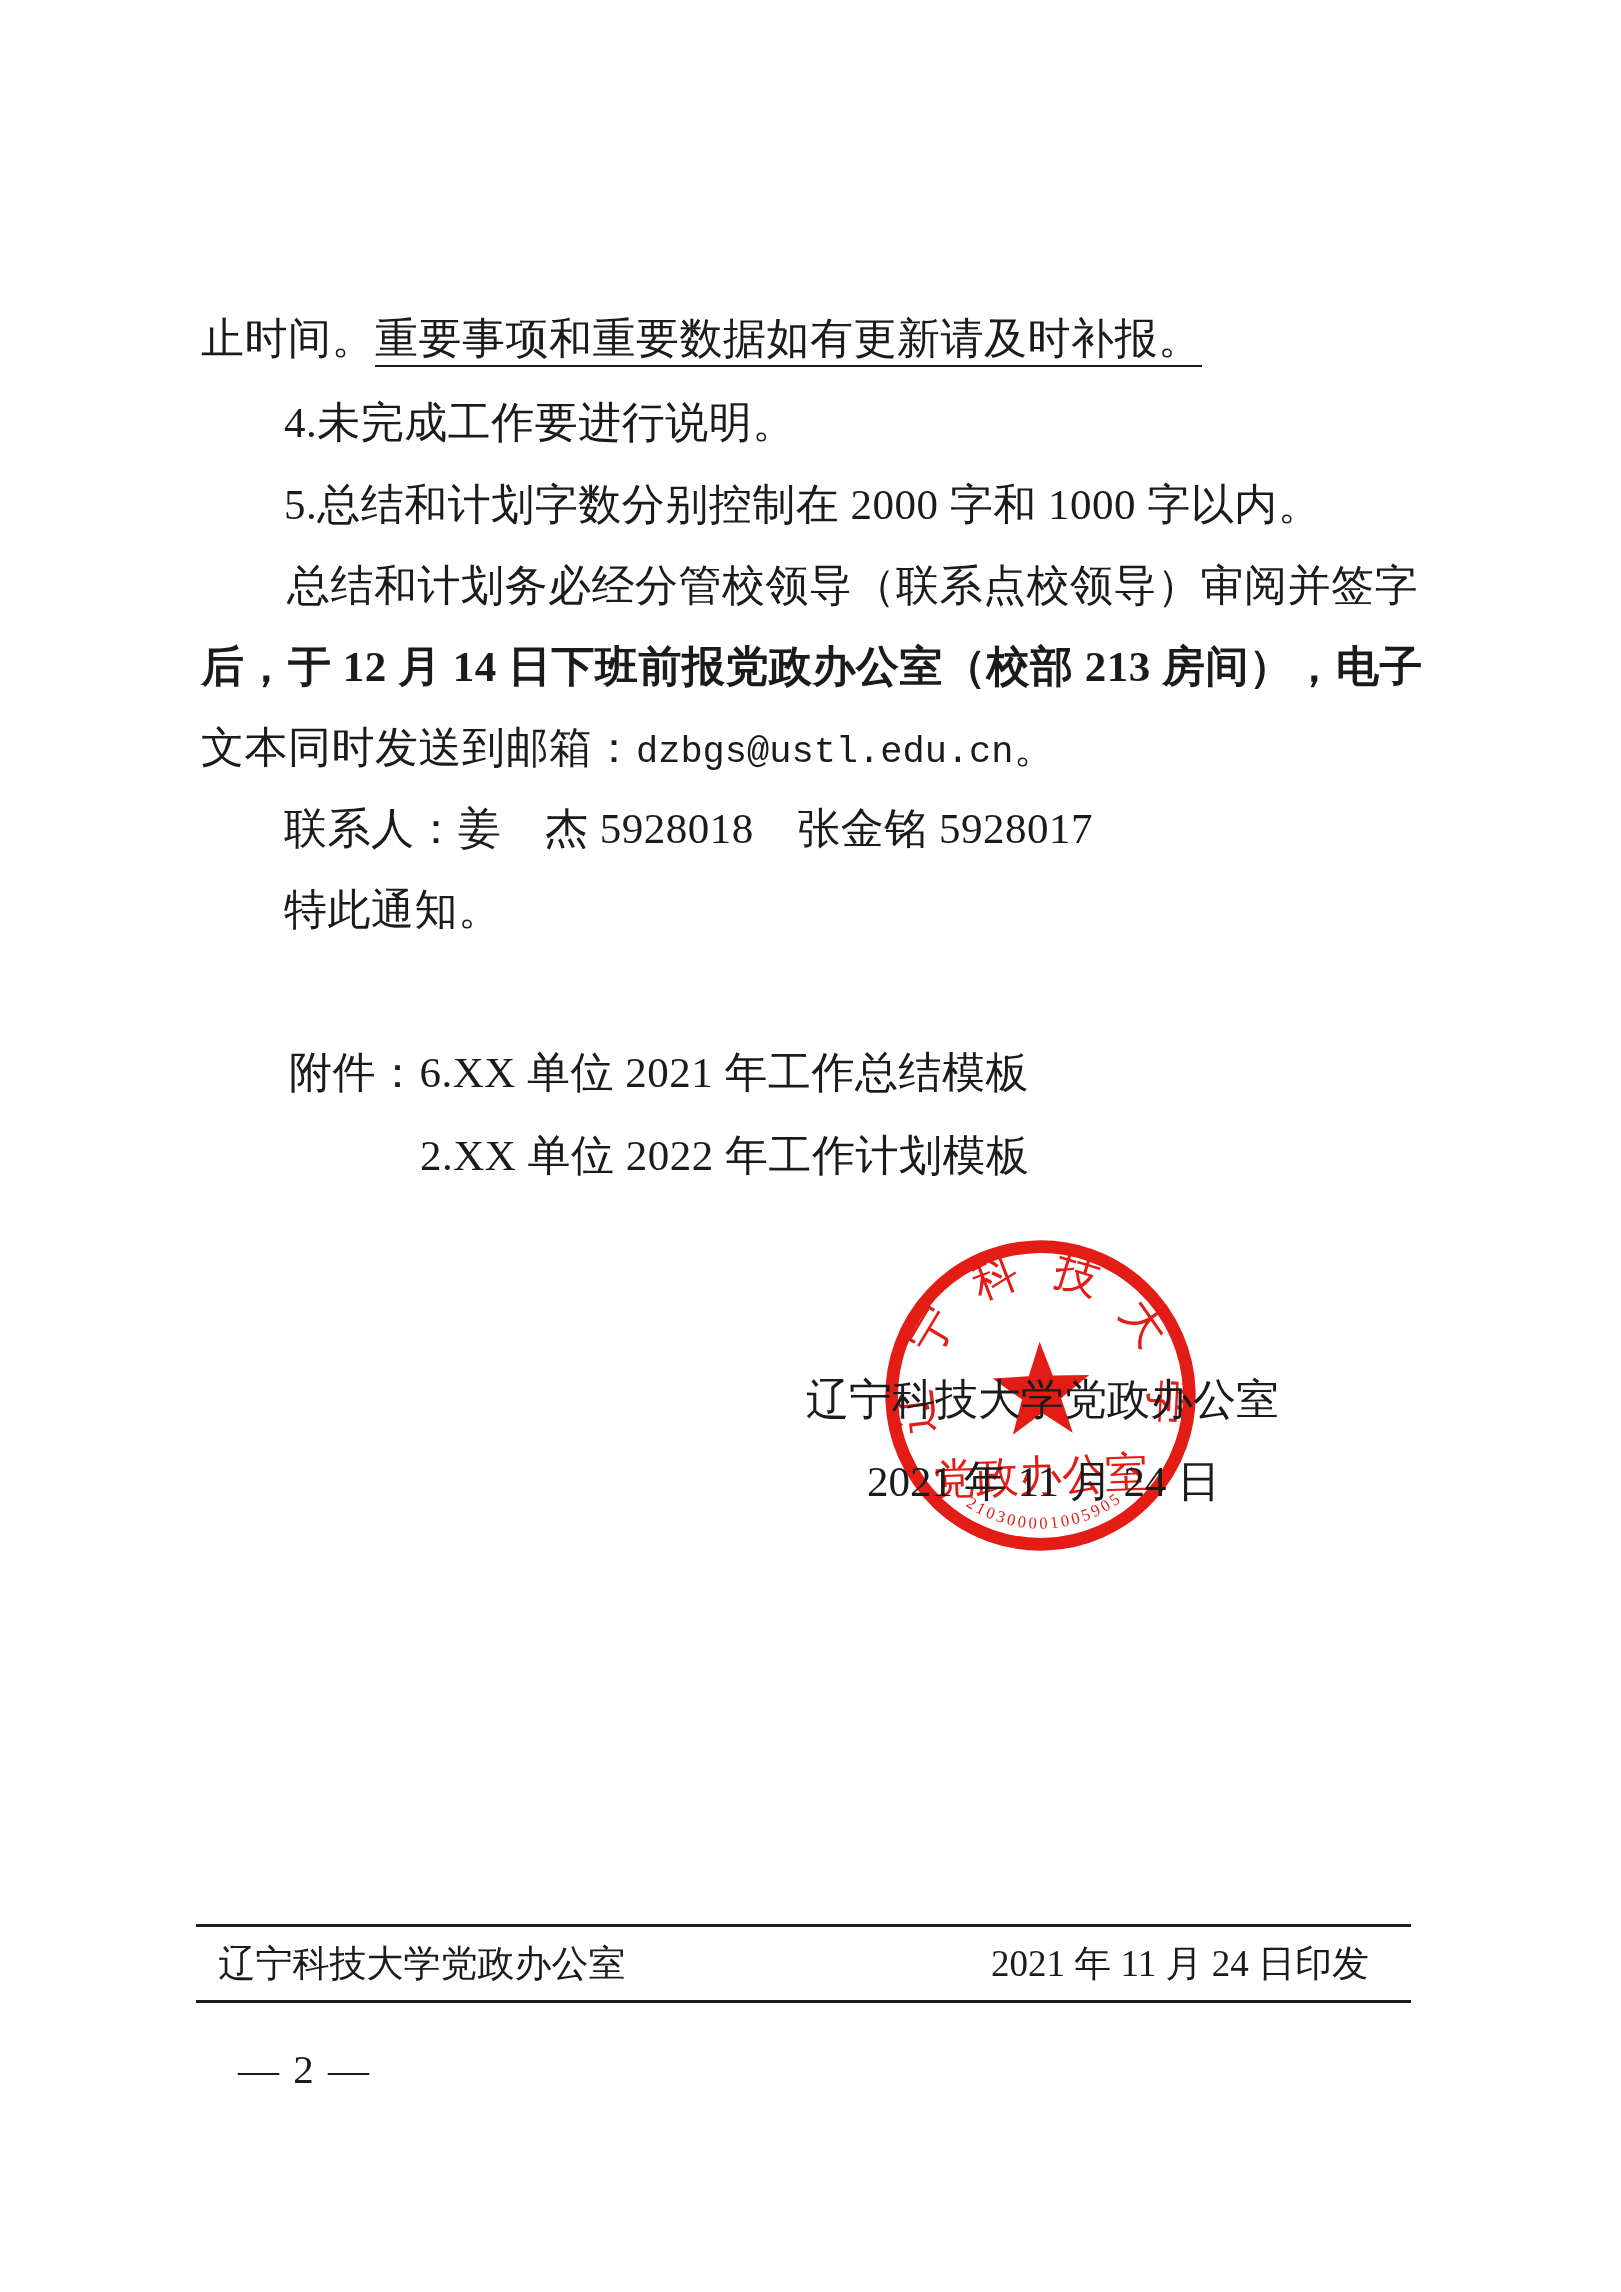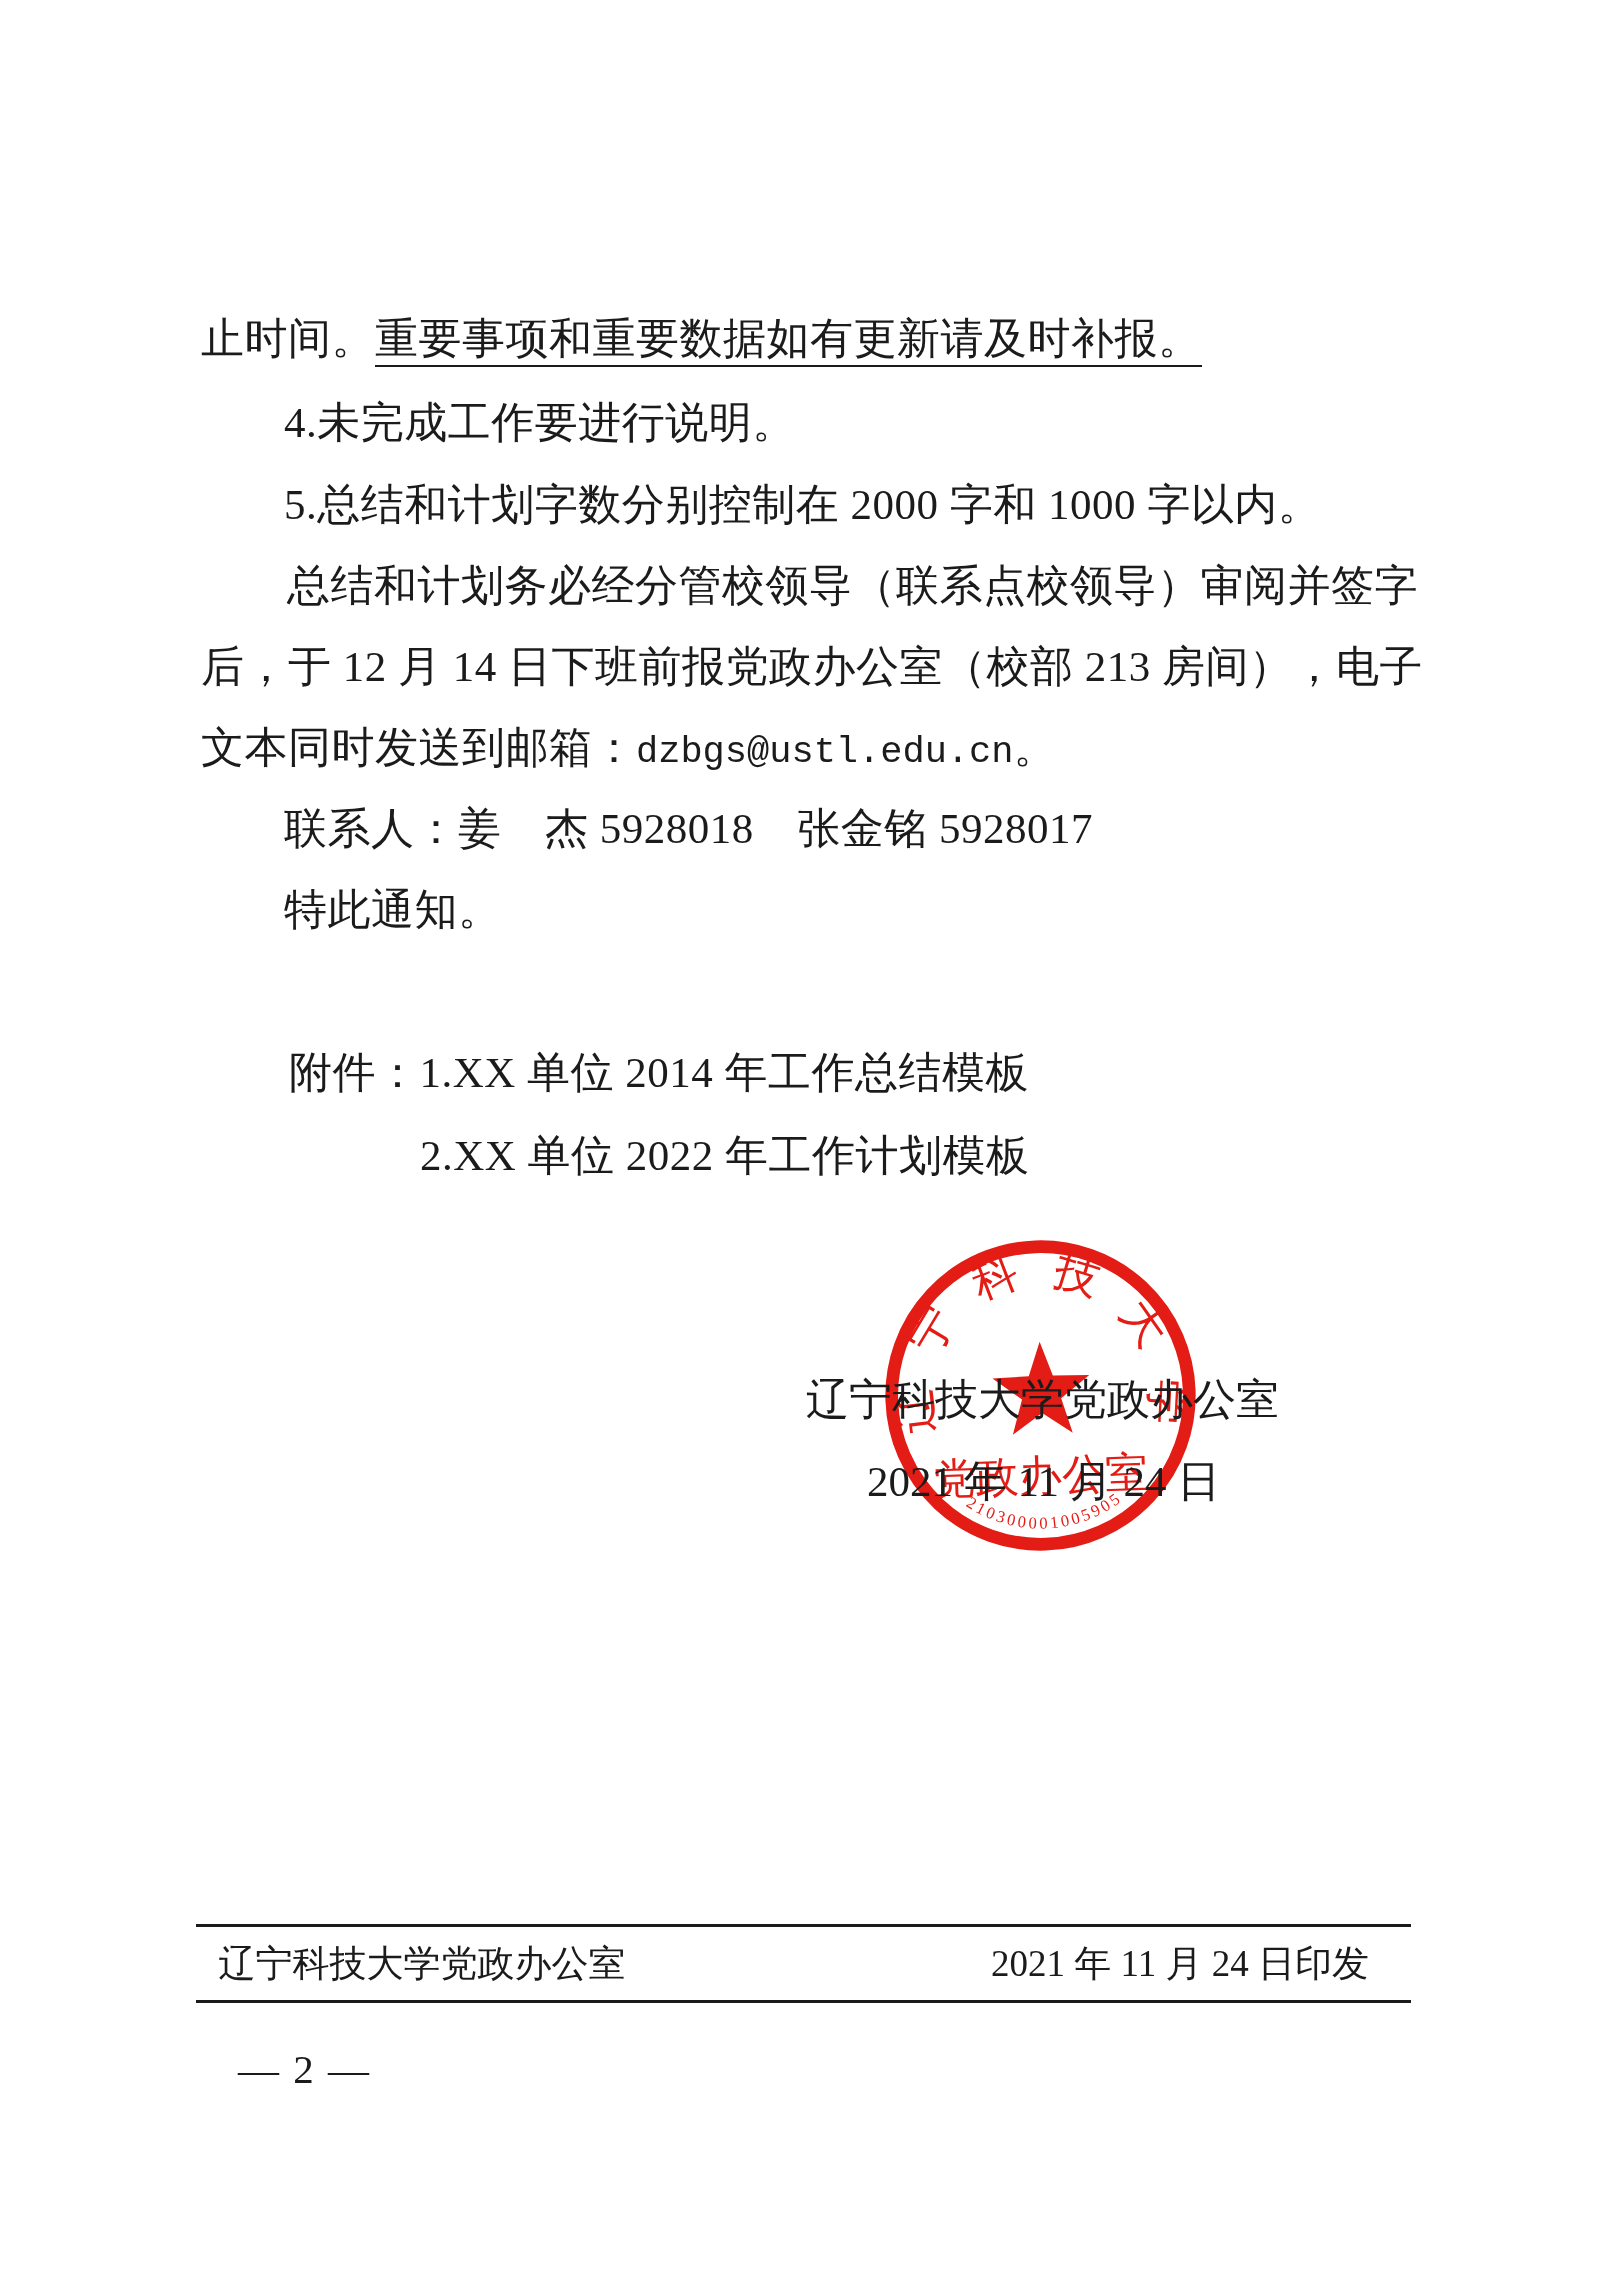--- a/index.html
+++ b/index.html
@@ -94,29 +94,29 @@
 <div class="page">
 
   <div class="line" style="left:201px; top:297px;"><span>止时间。</span><span class="uline">重要事项和重要数据如有更新请及时补报。</span></div>
 
   <div class="line" style="left:284px; top:381px;text-align:right;">4.未完成工作要进行说明。</div>
 
   <div class="line" style="left:284px; top:463px;">5.总结和计划字数分别控制在 2000 字和 1000 字以内。</div>
 
   <div class="line" style="left:287px; top:544px;">总结和计划务必经分管校领导（联系点校领导）审阅并签字</div>
 
-  <div class="line" style="left:201px; top:625px;">后，于 12 月 14 日下班前报党政办公室（校部 213 房间），电子</div>
+  <div class="line" style="left:201px; top:625px;font-weight:bold;">后，于 12 月 14 日下班前报党政办公室（校部 213 房间），电子</div>
 
   <div class="line" style="left:201px; top:706px;"><span>文本同时发送到邮箱：</span><span class="email">dzbgs@ustl.edu.cn</span><span>。</span></div>
 
   <div class="line" style="left:284px; top:787px;">联系人：姜　杰 5928018　张金铭 5928017</div>
 
   <div class="line" style="left:284px; top:868px;text-align:center;">特此通知。</div>
 
-  <div class="line" style="left:289px; top:1031px;">附件：1.XX 单位 2014 年工作总结模板</div>
+  <div class="line" style="left:289px; top:1031px;">附件：6.XX 单位 2021 年工作总结模板</div>
 
   <div class="line" style="left:388px; top:1114px;margin-left:32px;">2.XX 单位 2022 年工作计划模板</div>
 
   <div class="sig-line" style="left:806px; top:1358px;">辽宁科技大学党政办公室</div>
   <div class="sig-line" style="left:867px; top:1440px;">2021 年 11 月 24 日</div>
 
   <div class="seal-wrap">
     <svg width="325" height="325" viewBox="0 0 332 332" xmlns="http://www.w3.org/2000/svg">
       <circle cx="166" cy="166" r="152" fill="none" stroke="#e2130c" stroke-width="13"></circle>
       <polygon fill="#e2130c" points="167,111 179.3,146 216.5,146.9 187,169.5 197.6,205.1 167,184 136.4,205.1 147,169.5 117.6,146.9 154.7,146"></polygon>

